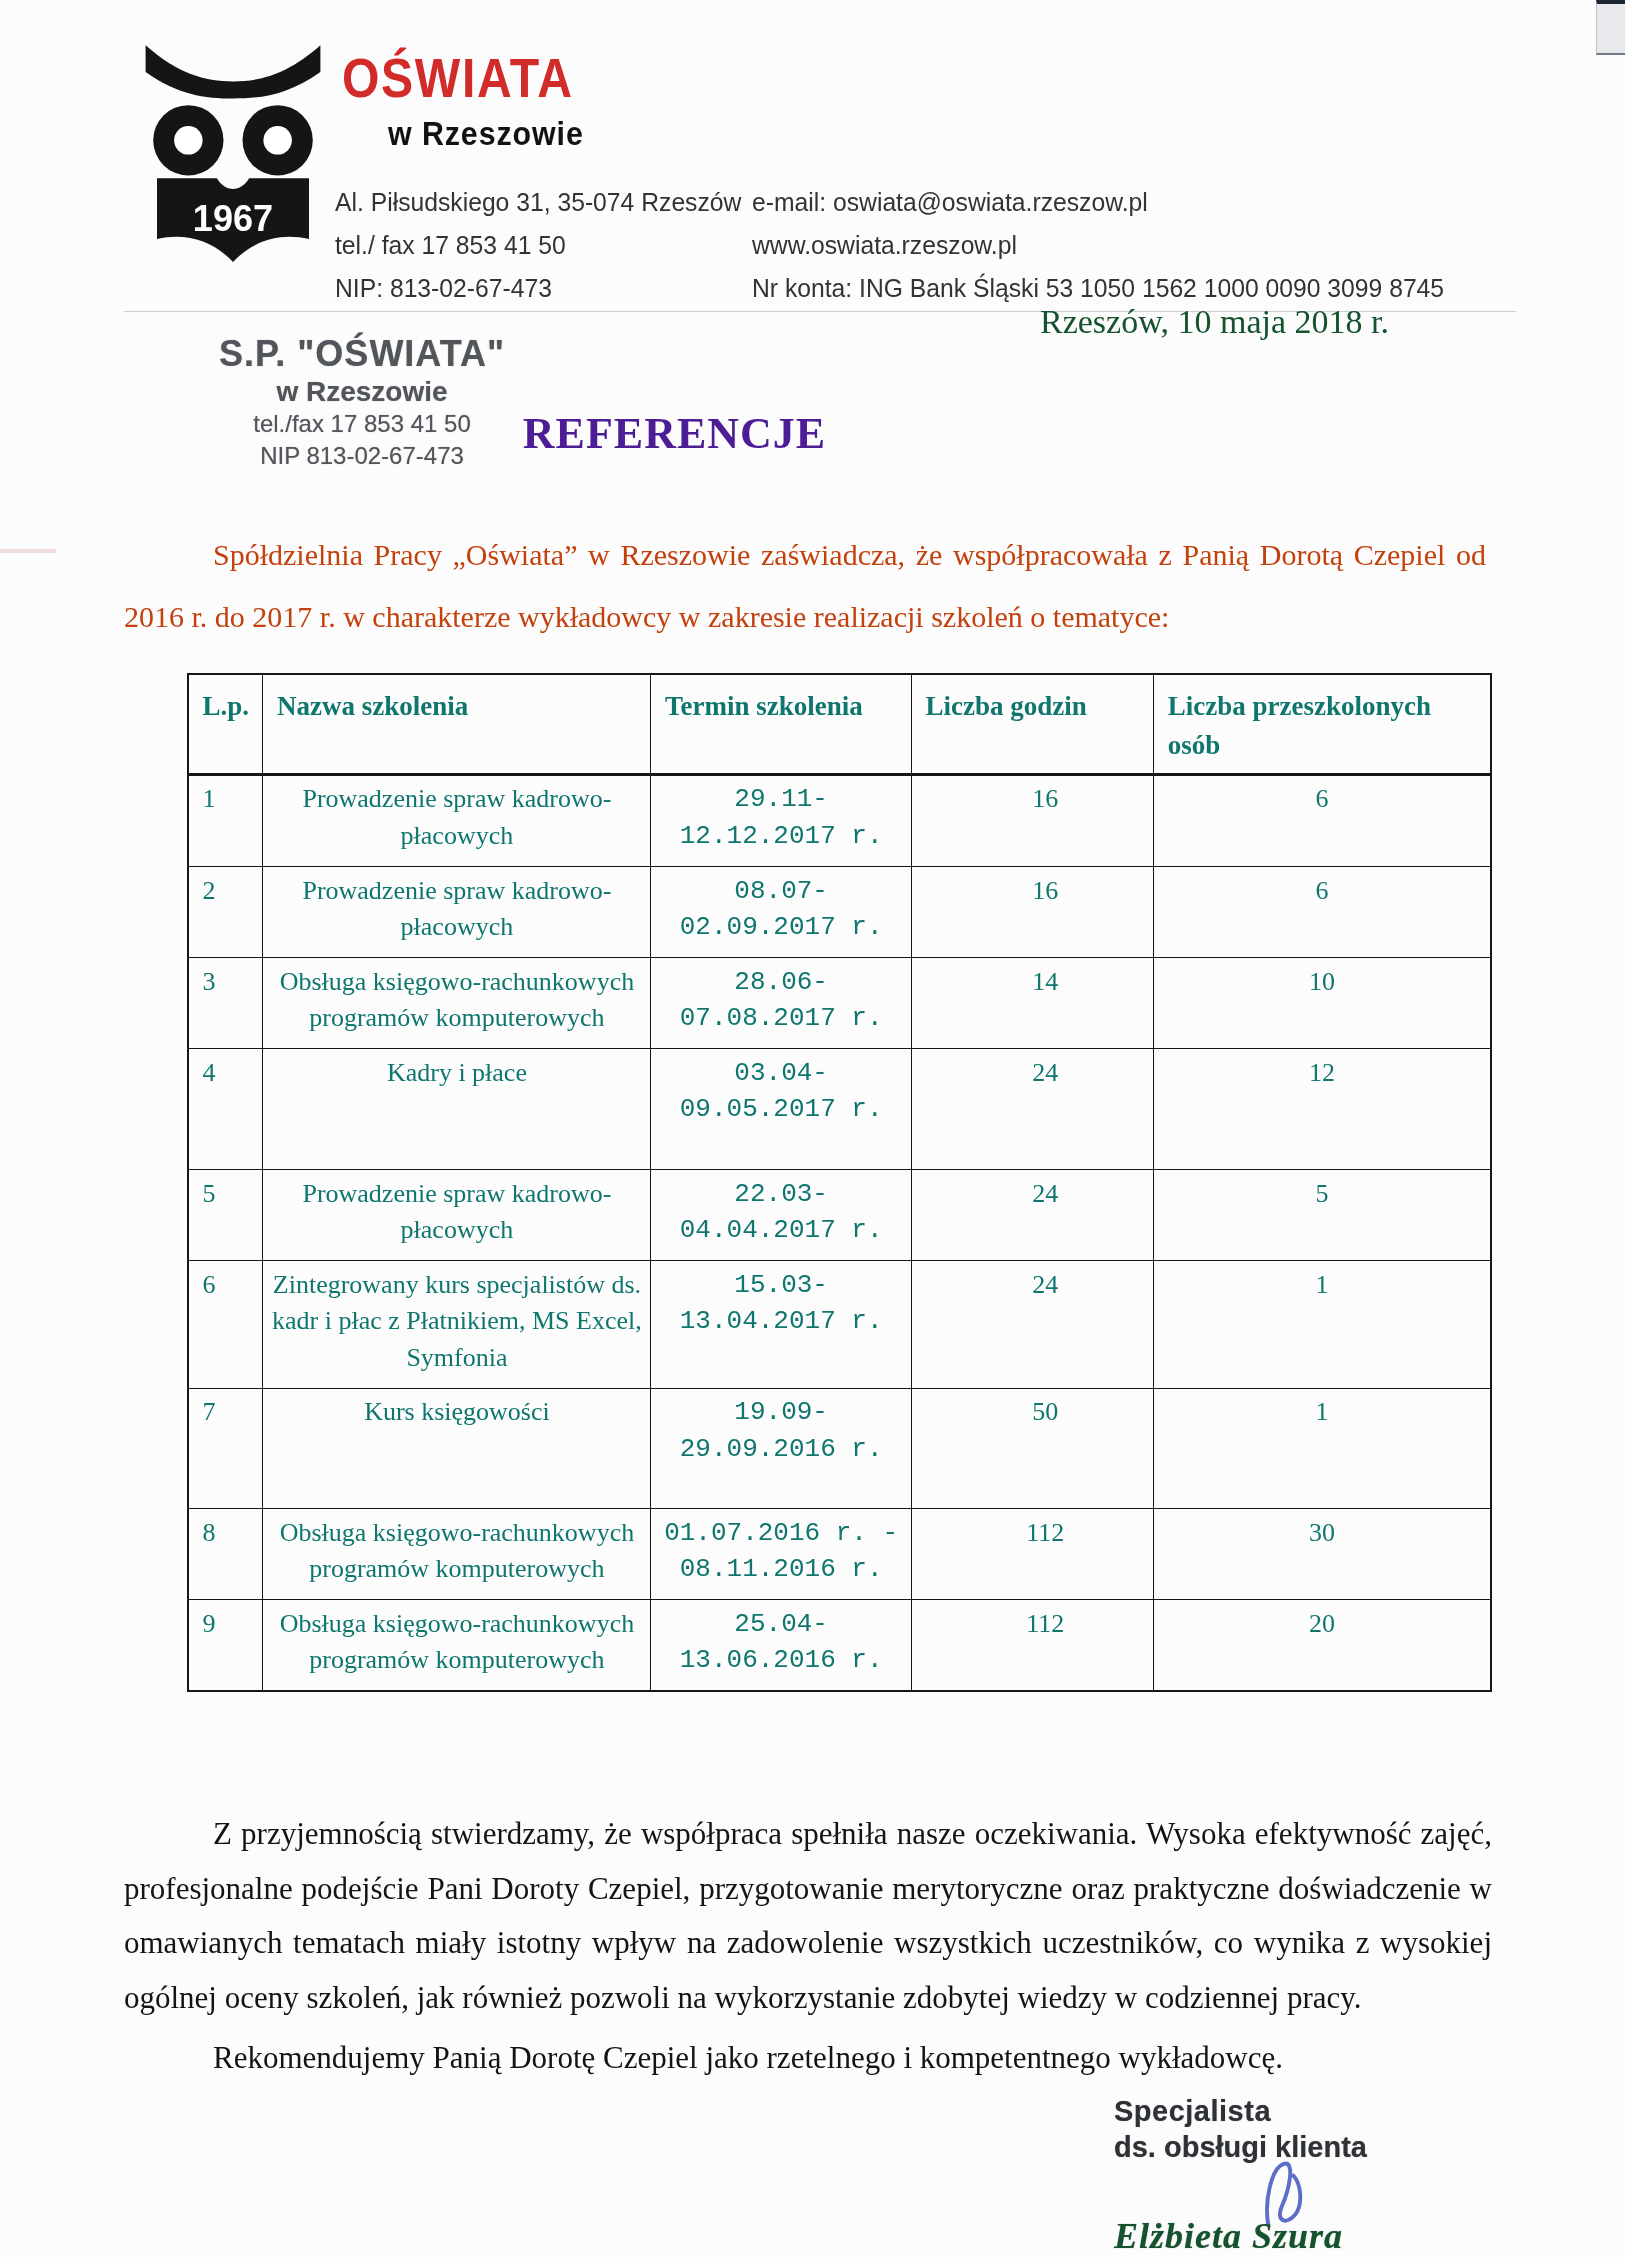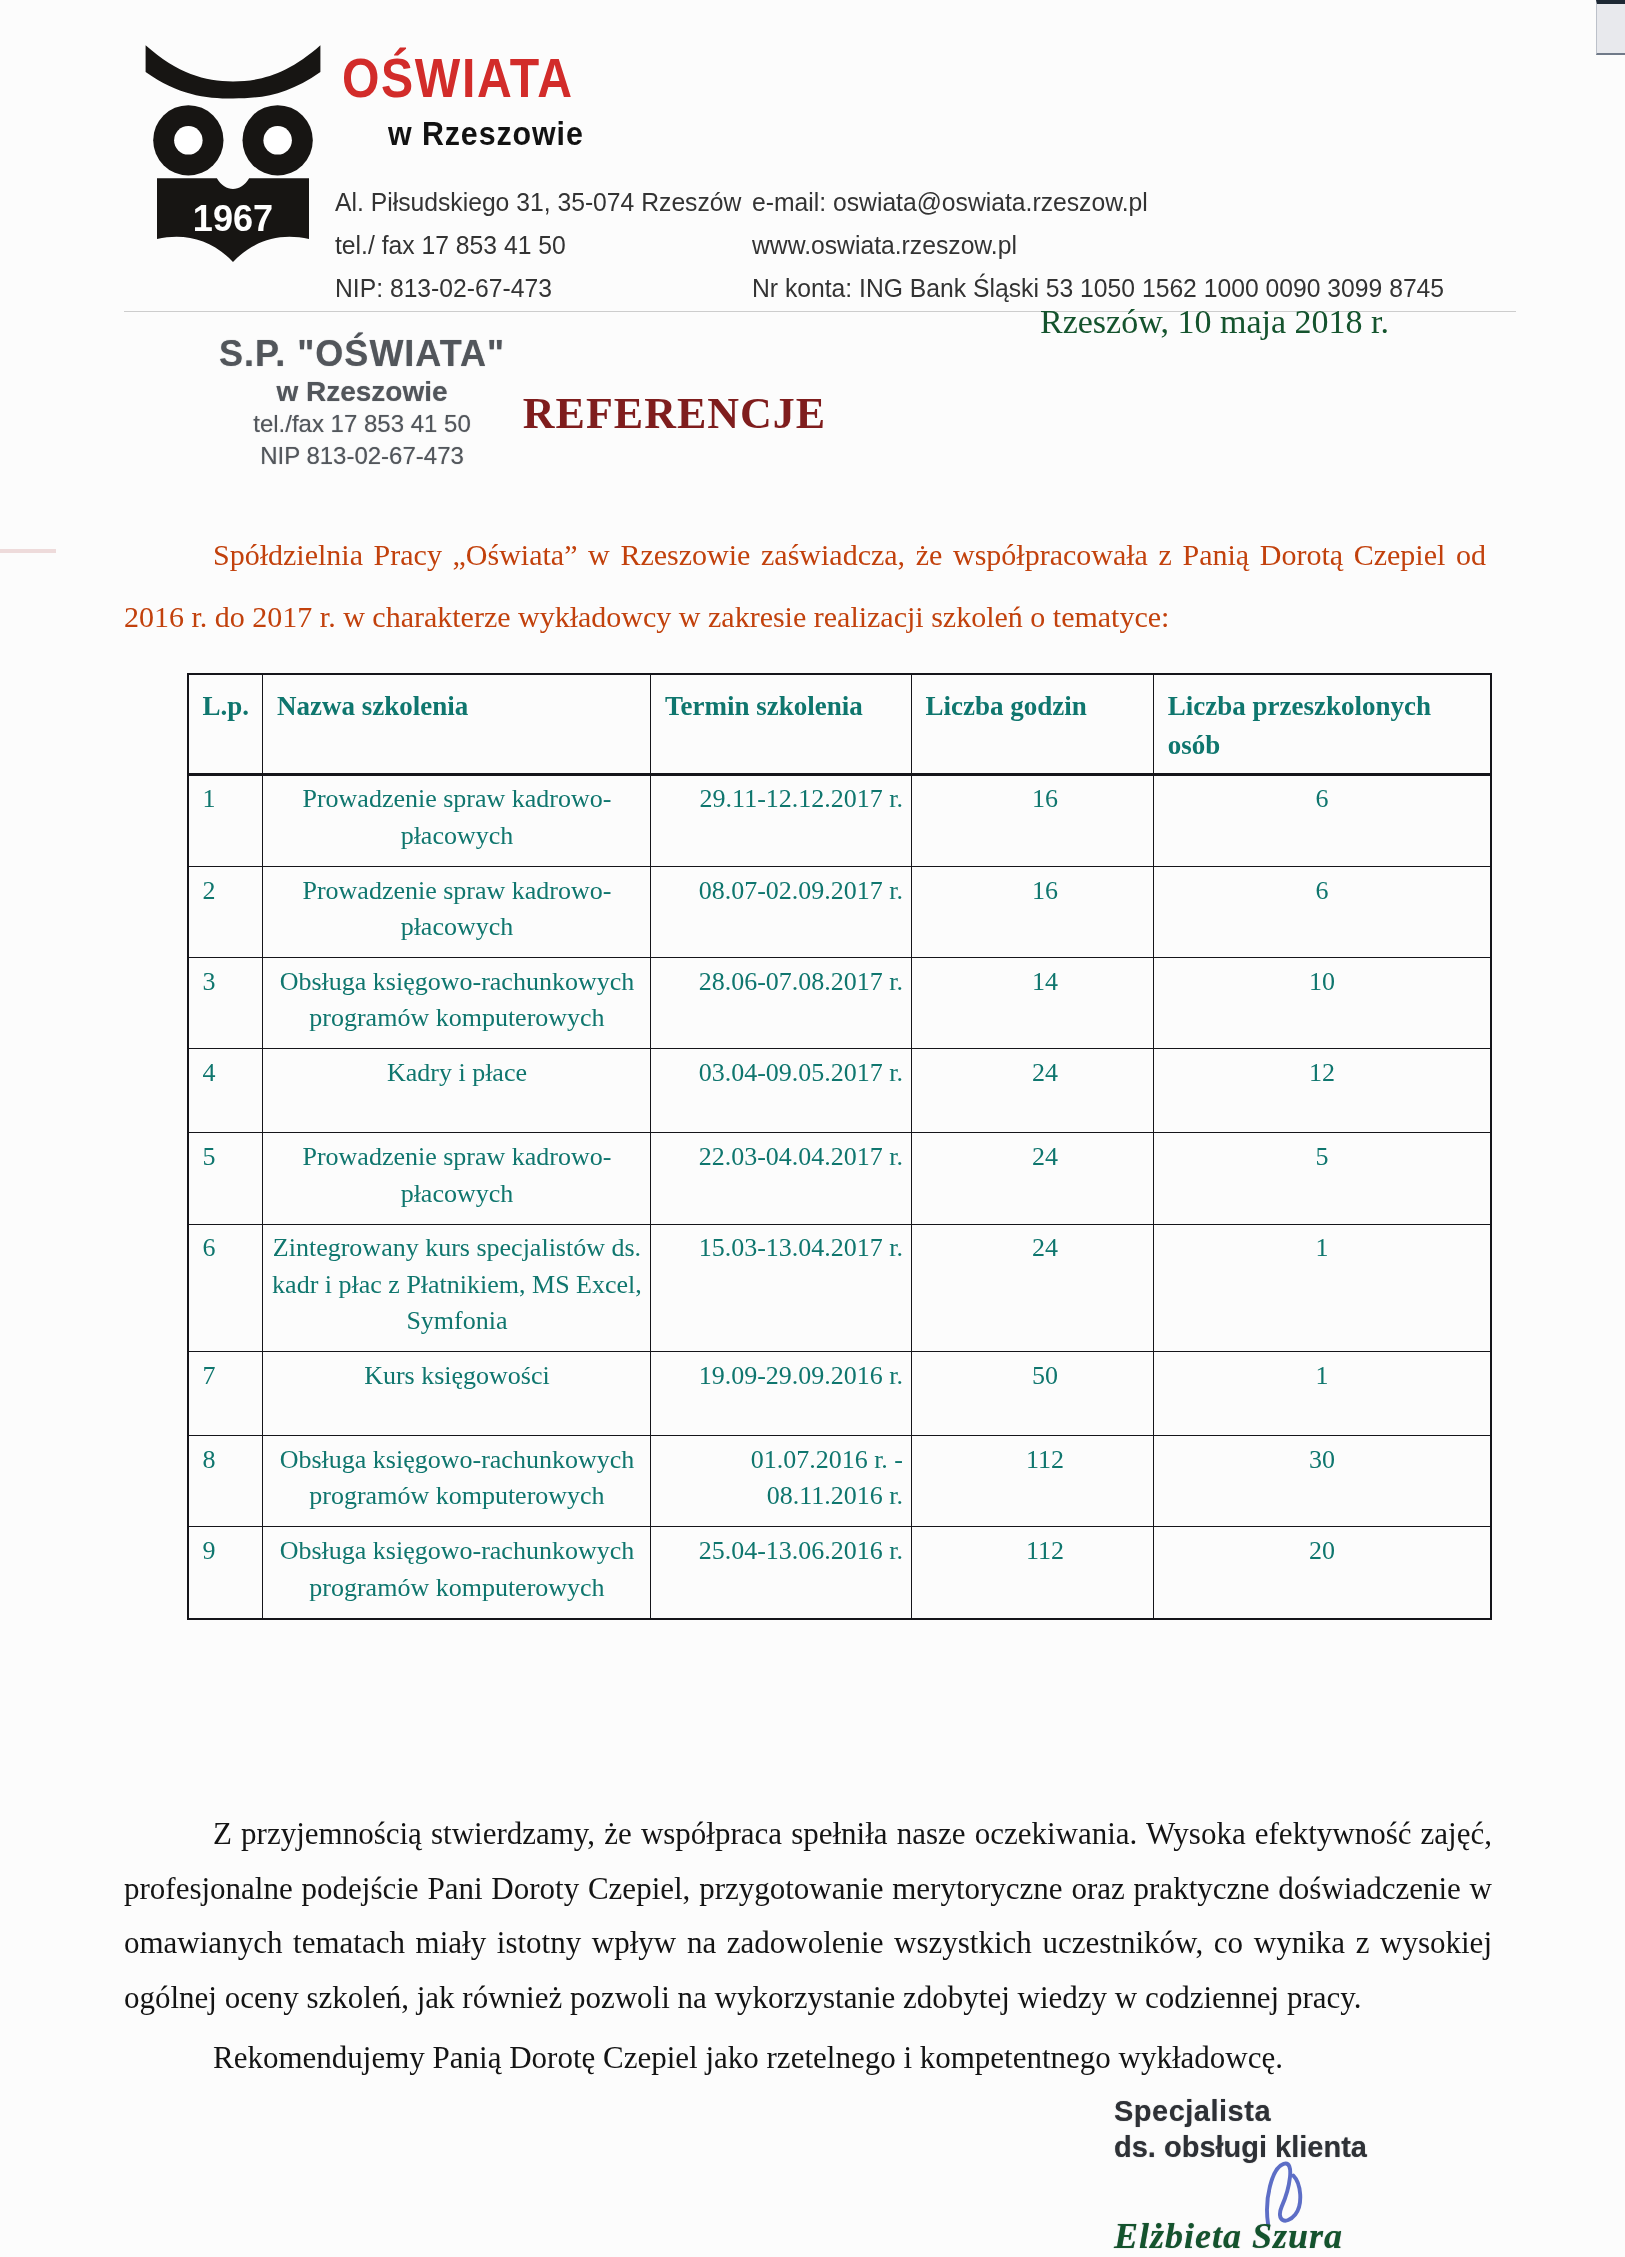--- a/index.html
+++ b/index.html
@@ -46,22 +46,22 @@
     position:absolute; left:146px; top:332px; width:432px; text-align:center;
     color:#44484e; font-family:"Liberation Sans", sans-serif; opacity:.92;
     text-shadow:0 0 1px rgba(68,72,78,.55);
   }
   .stamp-l1 { font-size:36px; font-weight:bold; letter-spacing:1px; line-height:43px; }
   .stamp-l2 { font-size:28px; font-weight:bold; line-height:33px; }
   .stamp-l3 { font-size:25px; line-height:33px; }
   .stamp-l4, .stamp-l5 { font-size:24px; line-height:32px; }
 
   .doc-title {
-    position:absolute; left:0; top:388px; width:1349px; text-align:center;
-    font-size:44px; font-weight:bold; letter-spacing:1px; color:#7f1d1d;
+    position:absolute; left:0; top:408px; width:1349px; text-align:center;
+    font-size:44px; font-weight:bold; letter-spacing:1px; color:#4c1d95;
   }
 
   .intro {
     position:absolute; left:124px; top:524px; width:1362px;
     font-size:30px; line-height:2.06; text-align:justify; text-indent:89px; color:#c2410c;
   }
 
   
   .training-table {
     position:absolute; left:187px; top:673px; width:1305px;
@@ -74,21 +74,21 @@
     padding:11.6px 9.7px 7.8px 13.6px; height:95px; border-bottom:3.9px solid #15151a; line-height:1.45;
   }
   .training-table td { padding:5.8px 7.8px 11.6px; line-height:1.4; }
   .col-lp      { width:75px; }
   .col-name    { width:389px; }
   .col-term    { width:261px; }
   .col-hours   { width:243px; }
   .col-persons { width:338px; }
   td.cell-lp      { text-align:left; padding-left:13.6px; }
   td.cell-name    { text-align:center; }
-  td.cell-term    { text-align:right; }
+  td.cell-term    { text-align:center;font-family:Liberation Mono, monospace; }
   td.cell-hours   { text-align:center;padding-left:33px; }
   td.cell-persons { text-align:center; }
   tr.single-line td { padding-bottom:41px; }
 
   
   .closing {
     position:absolute; left:124px; top:1807px; width:1368px;
     font-size:31px; line-height:1.76; color:#141414;
   }
   .closing p { margin:0; text-indent:89px; text-align:justify; }

